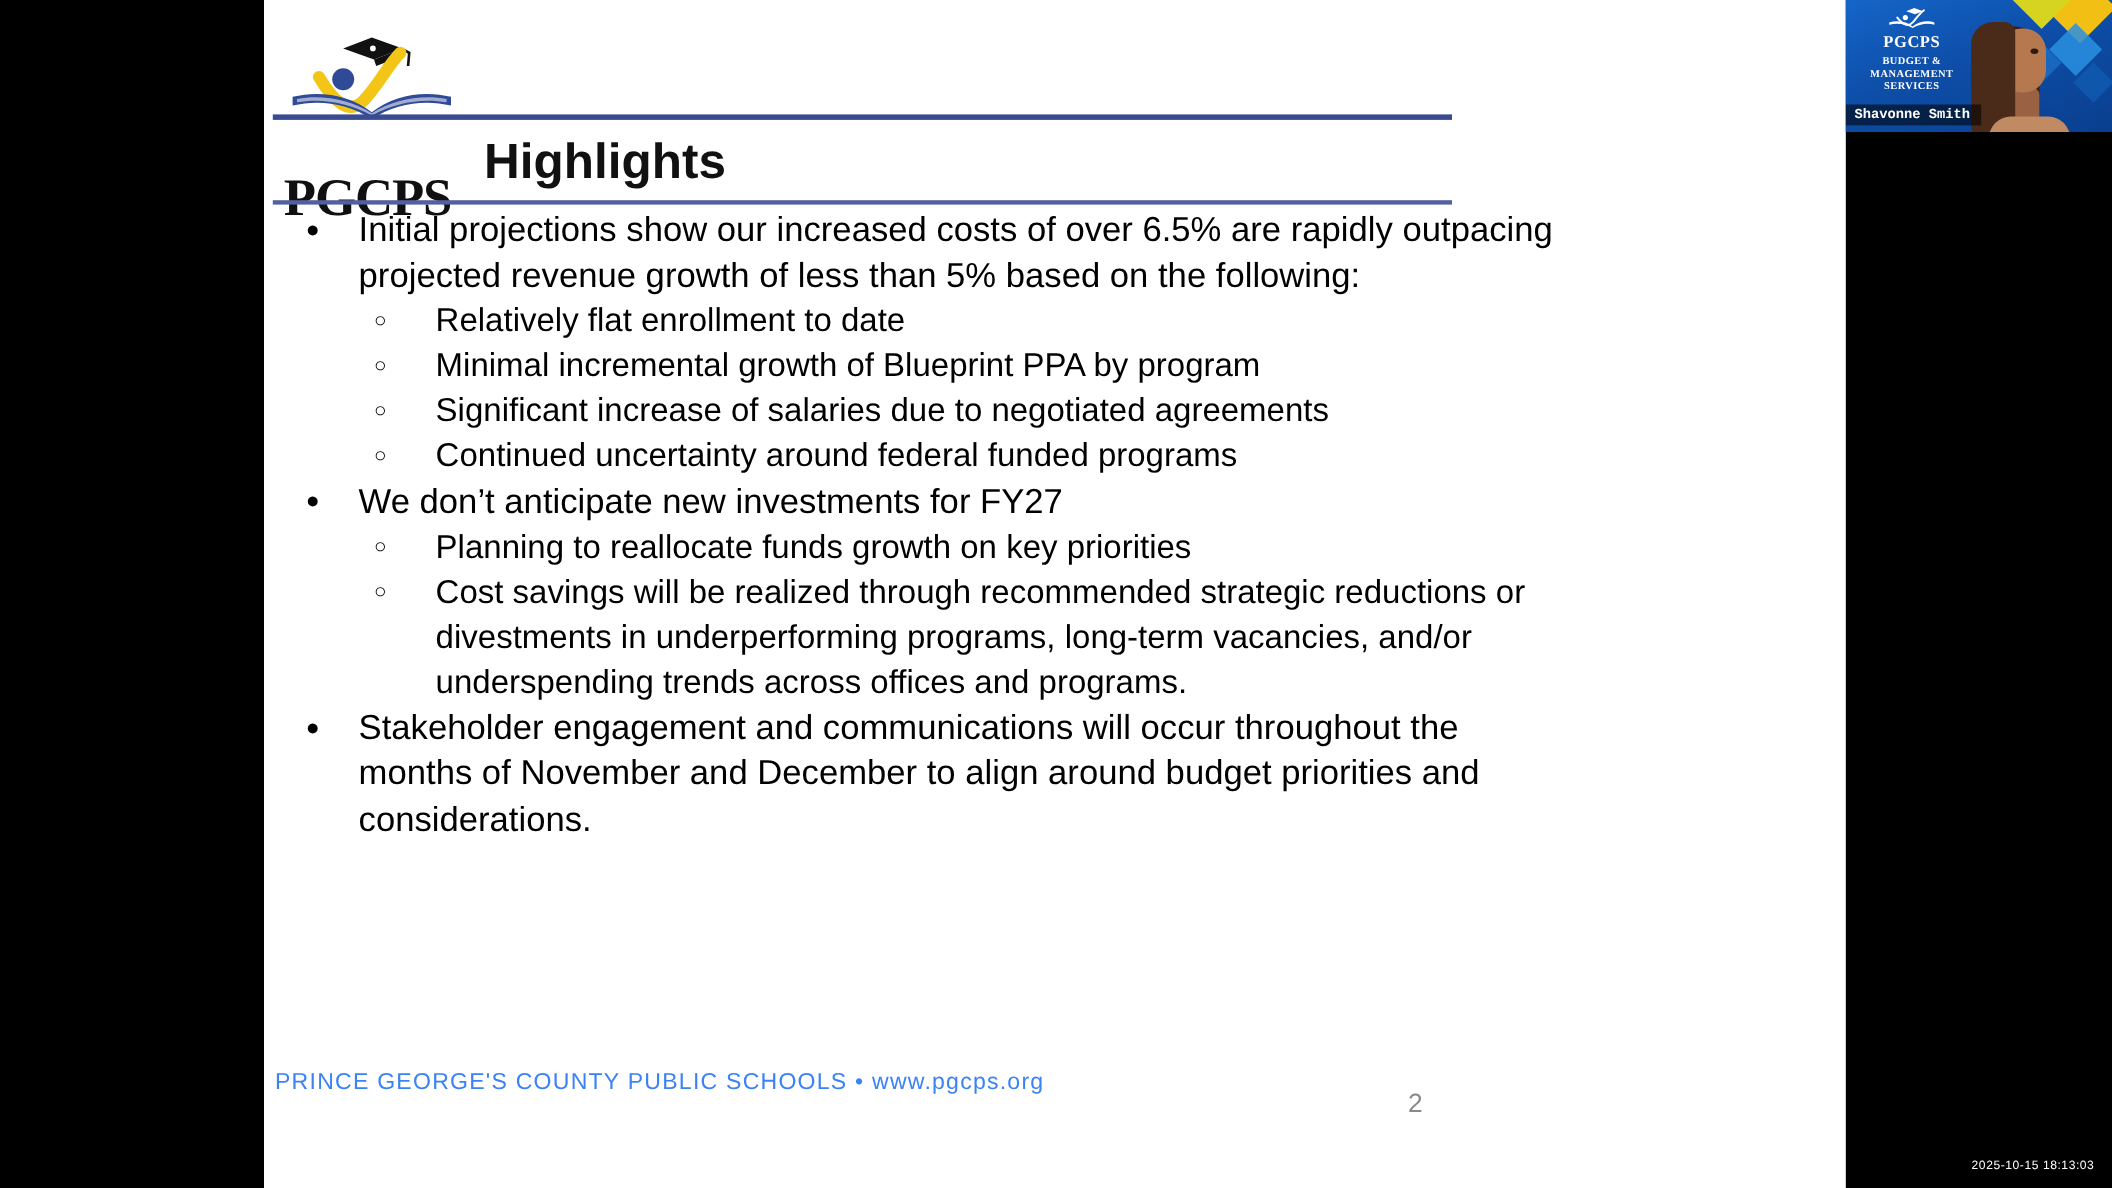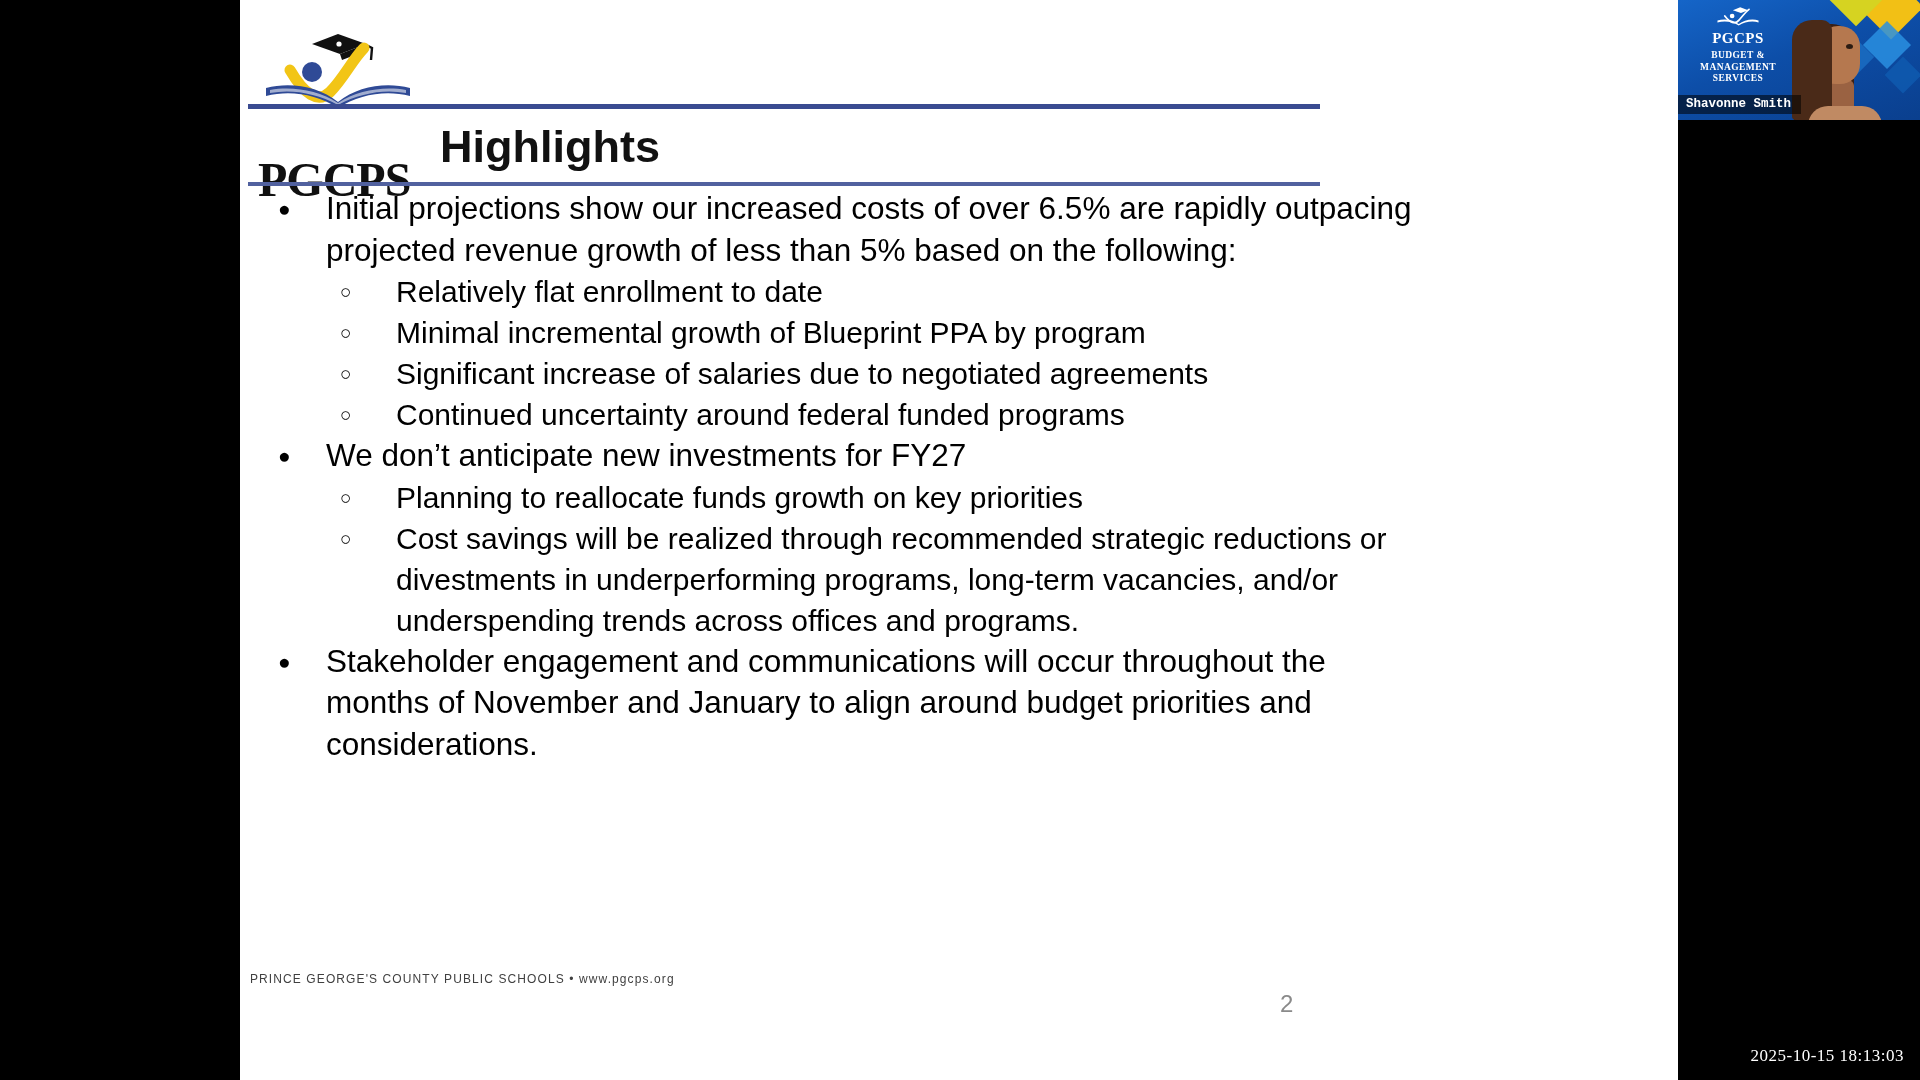--- a/index.html
+++ b/index.html
@@ -56,22 +56,22 @@
   .lvl2 > .bullet {
     flex:0 0 auto; width:56px; text-align:left;
     font-size:19px; line-height:41px; color:#000;
   }
   .lvl2 > .txt { flex:1 1 auto; max-width:1010px; }
 
   
   #footer {
     position:absolute; left:10px; top:972px;
     font-family:"Liberation Sans", sans-serif;
-    font-size:12px; letter-spacing:1.1px;
-    color:#404040; white-space:nowrap;
+    font-size:21px; letter-spacing:1.1px;
+    color:#3b82f6; white-space:nowrap;
   }
   #slide-number {
     position:absolute; left:1040px; top:990px;
     font-family:"Liberation Sans", sans-serif;
     font-size:24px; color:#8a8a8a;
   }
 
   
   #video {
     position:absolute; left:1678px; top:0; width:242px; height:120px;
@@ -121,22 +121,22 @@
     background:rgba(0,0,0,.55);
     padding:2px 10px 3px 8px;
     font-family:Liberation Mono, monospace;
     font-weight:bold; font-size:12.5px; color:#ffffff;
     white-space:nowrap;
   }
 
   
   #timestamp {
     position:absolute; right:16px; bottom:14px;
-    font-family:Liberation Serif, serif;
-    font-size:17px; color:#ffffff; letter-spacing:.5px;
+    font-family:Liberation Sans, sans-serif;
+    font-size:11px; color:#ffffff; letter-spacing:.5px;
     white-space:nowrap;
   }
 </style>
 </head>
 <body>
 
 <div id="screen">
 
   <div id="slide">
 
@@ -203,21 +203,21 @@
           <span class="txt">Planning to reallocate funds growth on key priorities</span>
         </li>
 
         <li class="lvl2">
           <span class="bullet">○</span>
           <span class="txt">Cost savings will be realized through recommended strategic reductions or divestments in underperforming programs, long-term vacancies, and/or underspending trends across offices and programs.</span>
         </li>
 
         <li class="lvl1">
           <span class="bullet">●</span>
-          <span class="txt">Stakeholder engagement and communications will occur throughout the months of November and January to align around budget priorities and considerations.</span>
+          <span class="txt">Stakeholder engagement and communications will occur throughout the months of November and December to align around budget priorities and considerations.</span>
         </li>
 
       </ul>
     </div>
 
     <div id="footer">PRINCE GEORGE'S COUNTY PUBLIC SCHOOLS • www.pgcps.org</div>
     <div id="slide-number">2</div>
   </div>
 
   <div id="video">

